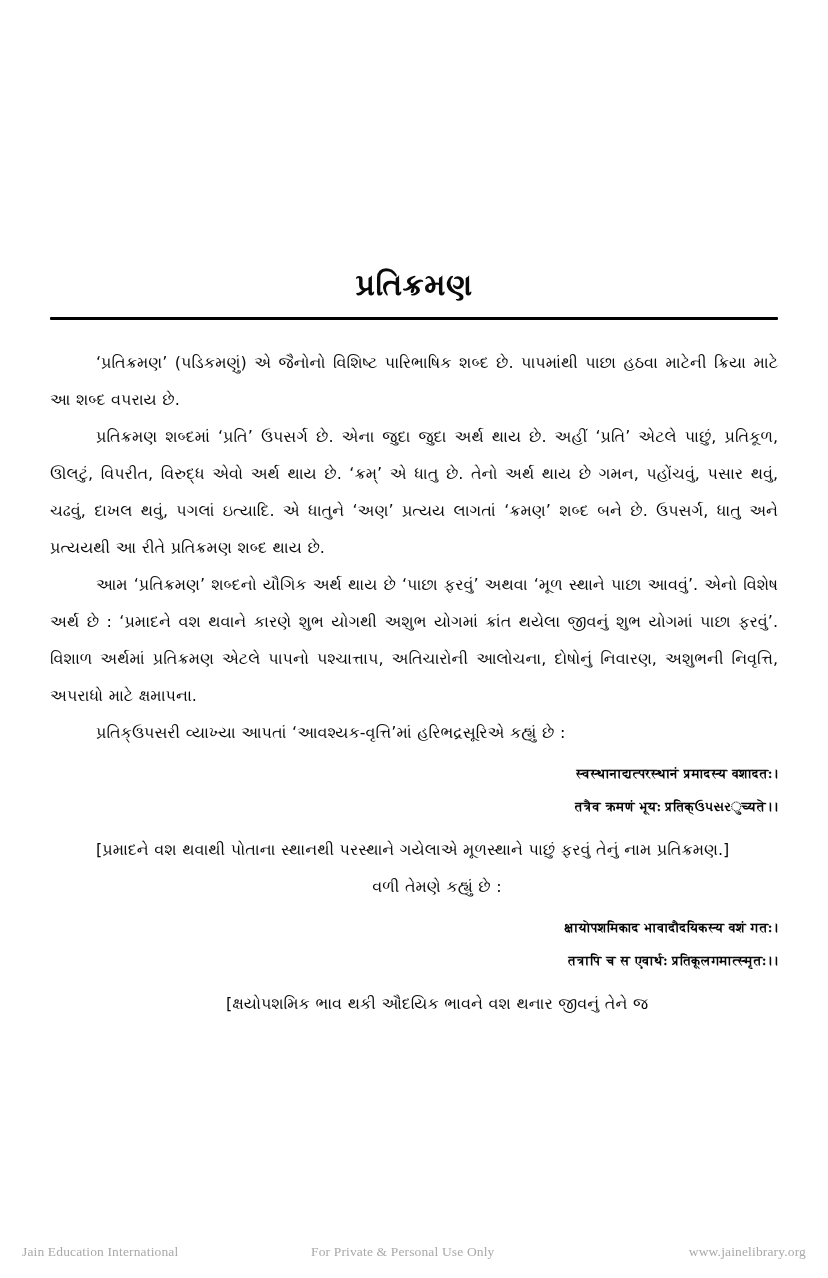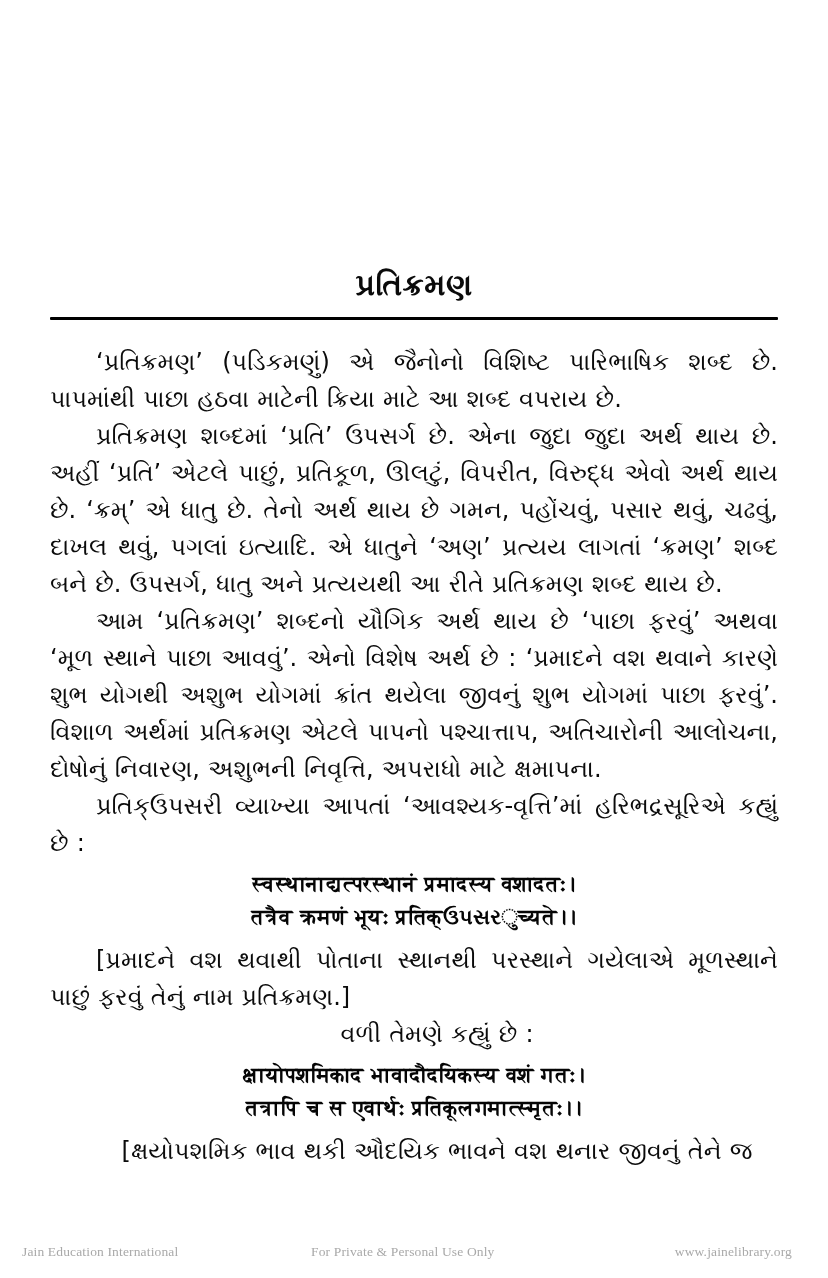--- a/index.html
+++ b/index.html
@@ -52,42 +52,42 @@
   
   .body-text {
     position: absolute;
     top: 344px;
     left: 50px;
     width: 728px;
   }
 
   .para {
     font-family: "DejaVu Sans", "Liberation Sans", sans-serif;
-    font-size: 24px;
+    font-size: 16px;
     line-height: 37px;
     color: #0b0b0b;
     text-align: justify;
     text-justify: inter-word;
     margin: 0 0 0 0;
     word-spacing: 0.5px;
   }
   .para.indent {
     text-indent: 46px;
   }
   .para.last-line-left {
     text-align: center;
   }
 
   
   .verse {
     font-family: "DejaVu Sans", "Liberation Sans", sans-serif;
-    font-size: 21px;
+    font-size: 13px;
     font-weight: 700;
     line-height: 33px;
-    text-align: center;
+    text-align: right;
     color: #050505;
     margin: 6px 0 8px 0;
     letter-spacing: 0.2px;
   }
   .verse .verse-line {
     display: block;
     white-space: nowrap;
   }
 
   
@@ -107,21 +107,21 @@
   .footer-left {
     position: absolute;
     left: 22px;
   }
   .footer-center {
     position: absolute;
     left: 311px;
   }
   .footer-right {
     position: absolute;
-    right: 36px;
+    right: 22px;
   }
 </style>
 </head>
 <body>
 
 <div class="page">
 
   <div class="title-block">
     <h1 class="doc-title">પ્રતિક્રમણ</h1>
     <div class="title-rule"></div>

